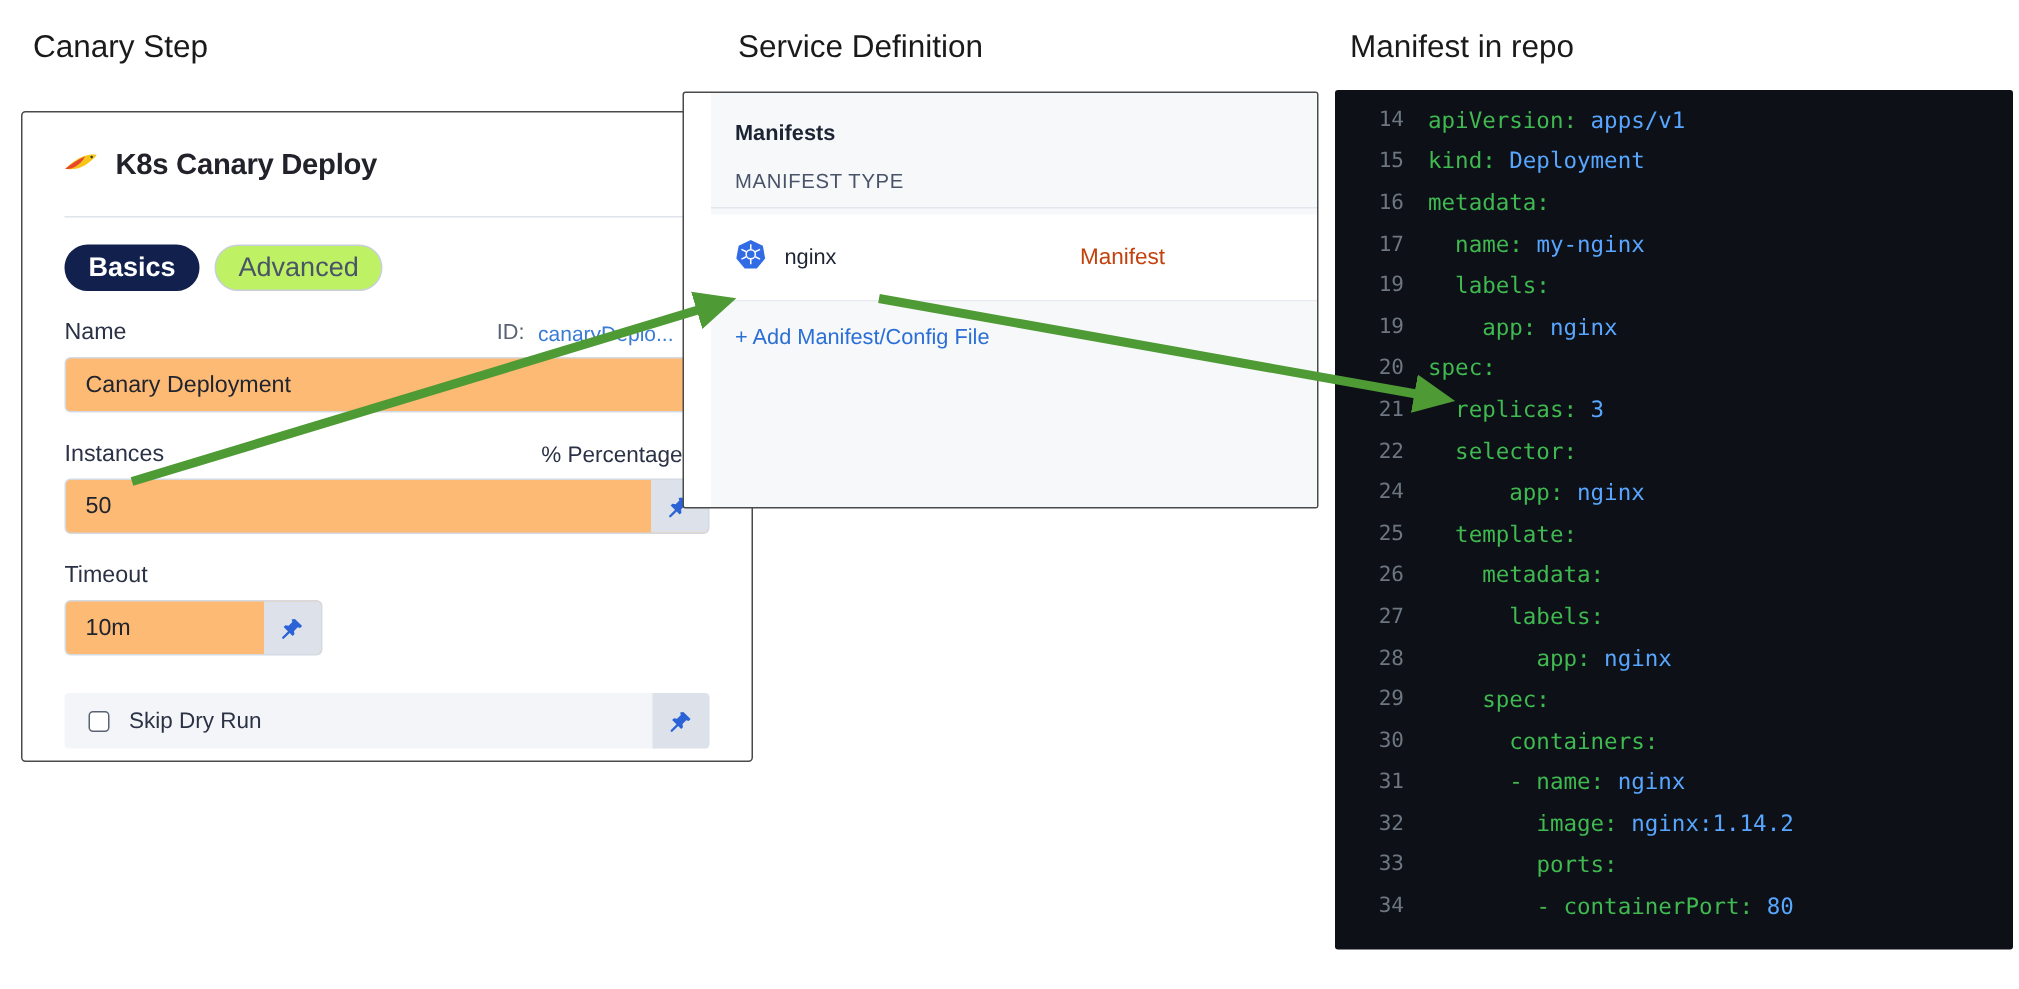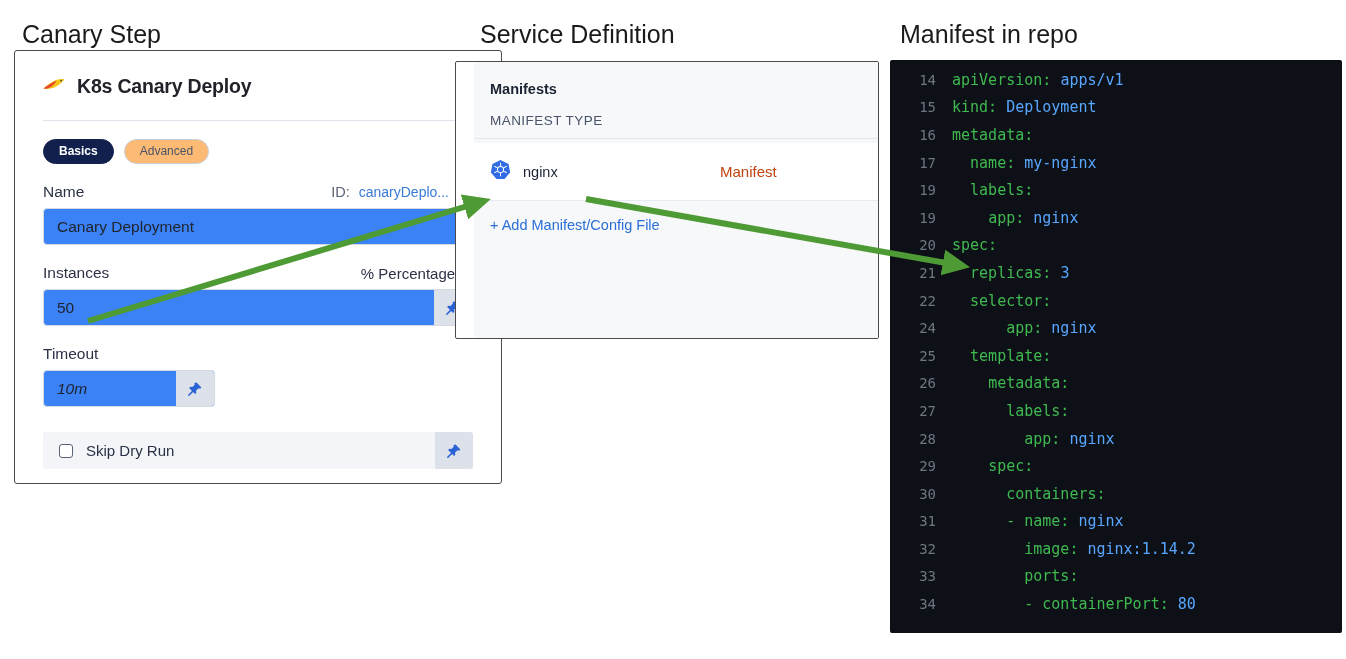--- a/index.html
+++ b/index.html
@@ -12,33 +12,33 @@
     position: relative;
     width: 1346px;
     height: 659px;
     background: #ffffff;
     overflow: hidden;
   }
 
   
   .caption {
     position: absolute;
-    font-size: 25px;
+    font-size: 21px;
     color: #1a1a1a;
     font-family: "Liberation Sans", sans-serif;
     white-space: nowrap;
   }
   #cap-canary   { left: 22px;  top: 20px; }
-  #cap-service  { left: 480px; top: 20px; }
+  #cap-service  { left: 492px; top: 20px; }
   #cap-manifest { left: 900px; top: 20px; }
 
   
   #panel-canary {
     position: absolute;
-    left: 14px; top: 50px;
+    left: 14px; top: 74px;
     width: 488px; height: 434px;
     background: #ffffff;
     border: 1.6px solid #4a4a4a;
     border-radius: 3px;
   }
   #canary-head {
     display: flex; align-items: center;
     gap: 11px;
     padding: 24px 0 0 27px;
   }
@@ -50,68 +50,68 @@
   }
   #canary-divider {
     margin: 22px 28px 0 28px;
     height: 1px;
     background: #dfe3eb;
   }
   #canary-body { padding: 18px 28px 0 28px; }
 
   .pill-row { display: flex; gap: 10px; align-items: center; }
   .pill {
-    font-size: 12px;
+    font-size: 18px;
     font-weight: bold;
     padding: 5px 15px 6px 15px;
     border-radius: 20px;
     line-height: 1;
   }
   .pill.active { background: #11204d; color: #ffffff; border: 1px solid #11204d; }
-  .pill.inactive { background: #fdba74; color: #4a5468; border: 1px solid #c8cedb; font-weight: normal; }
+  .pill.inactive { background: #bef264; color: #4a5468; border: 1px solid #c8cedb; font-weight: normal; }
 
   .field-label-row {
     display: flex; align-items: center;
     justify-content: space-between;
     margin-top: 19px;
   }
   .field-label {
     font-size: 15.5px;
     color: #2b3245;
   }
   .id-wrap { display: flex; align-items: center; gap: 9px; }
   .id-prefix { font-size: 14.5px; color: #5a6373; }
   .id-value { font-size: 14px; color: #3a7bd5; font-weight: 500; }
   .pencil-icon { display: inline-block; width: 15px; height: 15px; }
 
   .input-box {
     margin-top: 7px;
     height: 37px;
     border: 1px solid #d4d9e2;
     border-radius: 4px;
-    background: #3b82f6;
+    background: #fdba74;
     display: flex; align-items: center;
     position: relative;
   }
   .input-box .val {
     padding-left: 13px;
     font-size: 15.5px;
     color: #20242e;
     font-weight: 500;
   }
   .input-box.with-pin { padding-right: 0; }
   .pin-btn {
     position: absolute;
     right: 0; top: 0;
     width: 38px; height: 100%;
     background: #dde2ea;
     border-radius: 0 3px 3px 0;
     display: flex; align-items: center; justify-content: center;
   }
-  .input-narrow { width: 172px; font-style: italic; }
+  .input-narrow { width: 172px; }
 
   .dropdown-label {
     display: flex; align-items: center; gap: 9px;
     font-size: 15px; color: #2b3245;
   }
   .caret { font-size: 9px; color: #2b3245; }
 
   #skiprow {
     margin-top: 25px;
     height: 37px;

